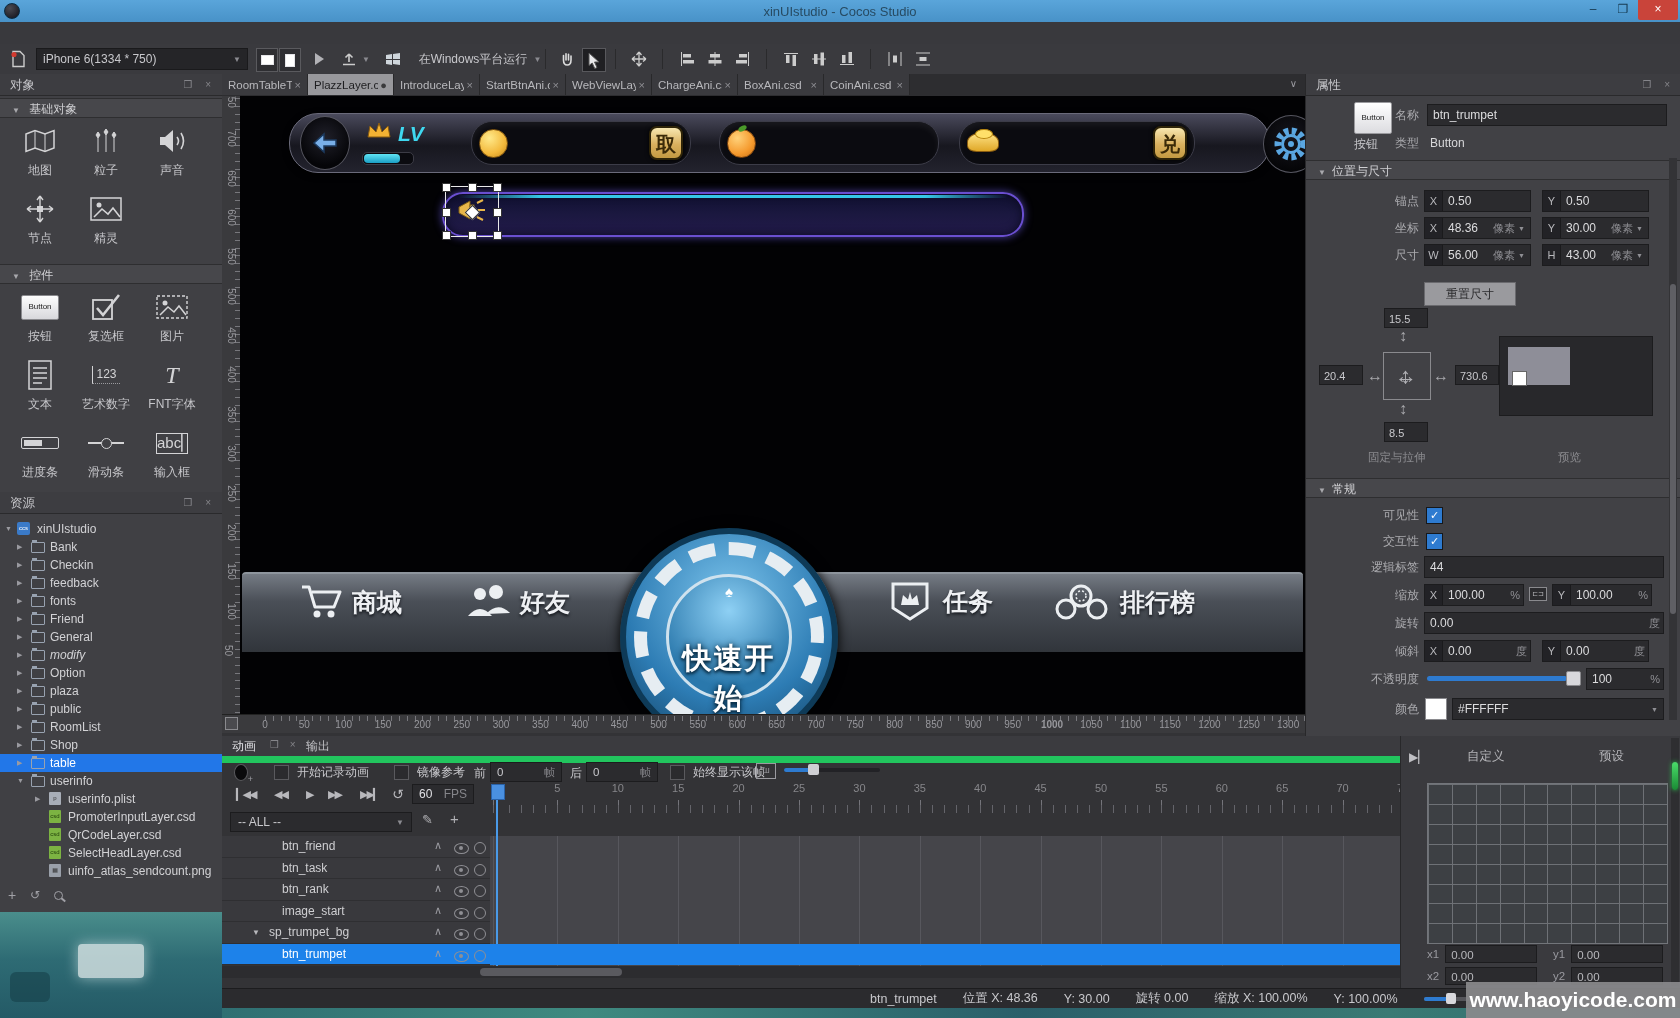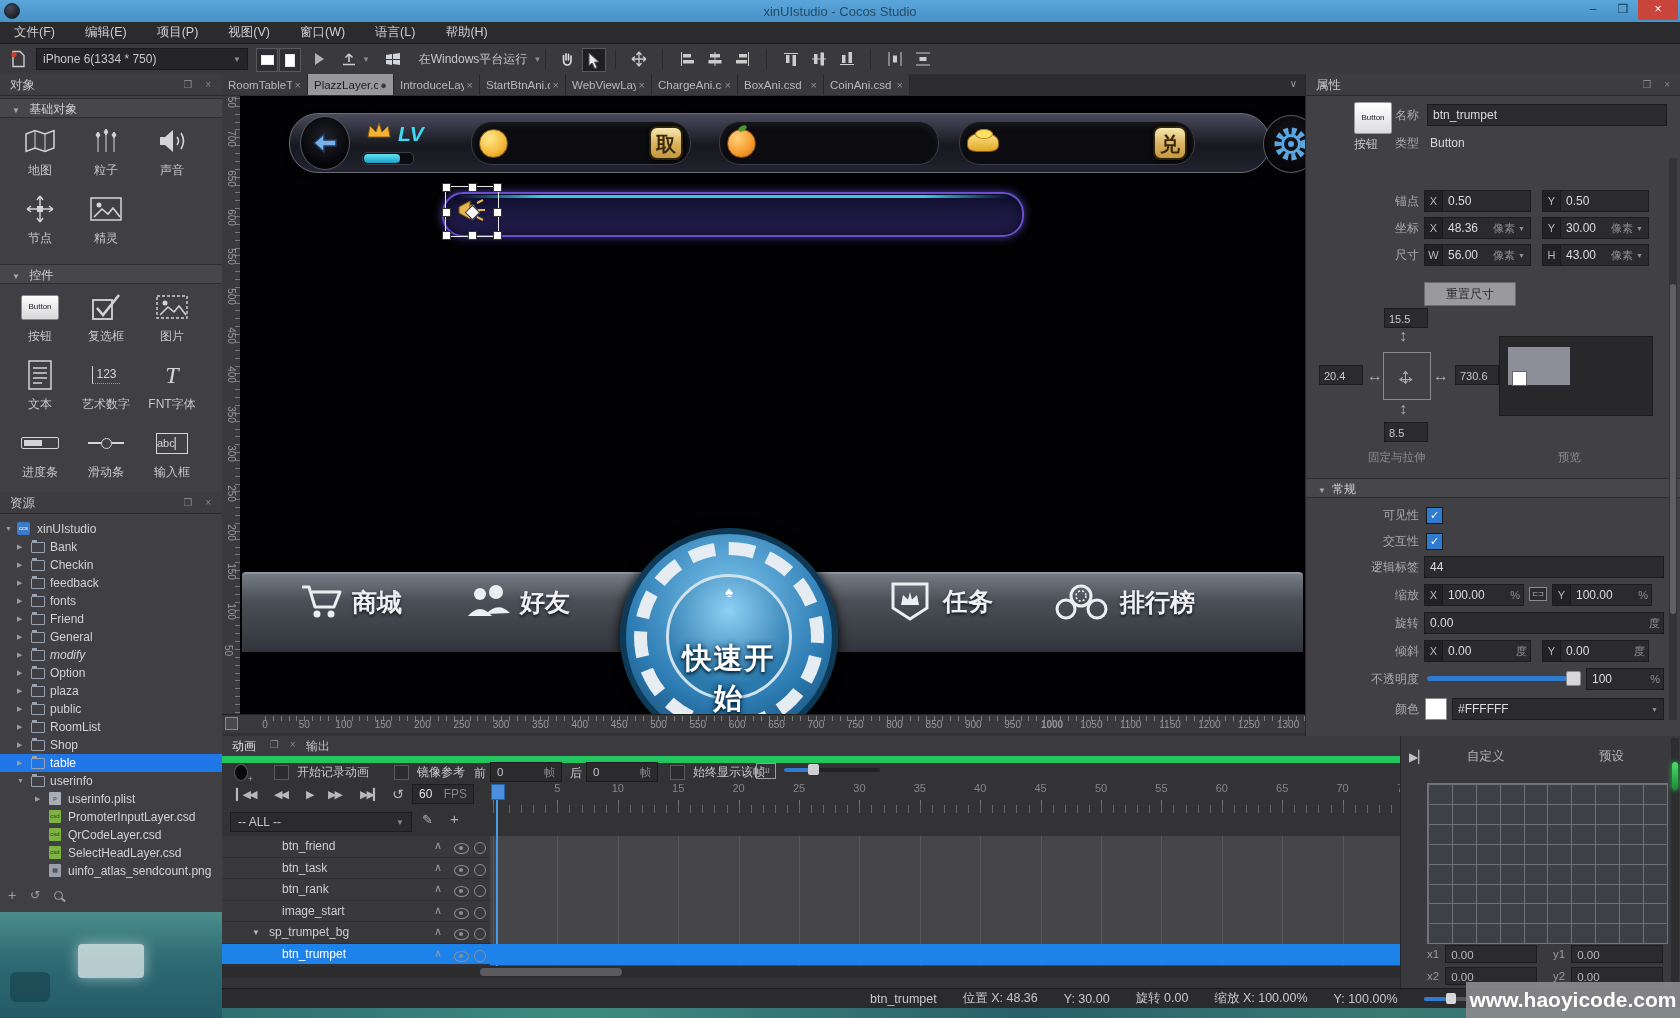--- a/index.html
+++ b/index.html
@@ -46,21 +46,21 @@
   .oicon{height:38px;display:flex;align-items:center;justify-content:center;}
   .olbl{font-size:12px;color:#c6c6ca;margin-top:2px;}
   .btnico{width:36px;height:23px;background:linear-gradient(#fdfdfd,#d8d8dc);border:1px solid #8a8a8e;
     border-radius:2px;color:#222;font-size:8px;line-height:22px;text-align:center;}
   .artnum{font-size:12px;color:#d4d4d6;border-left:1px solid #d4d4d6;border-bottom:1px dotted #9a9a9e;padding:1px 3px 2px 3px;}
   .fnt{font-family:"Liberation Serif","DejaVu Serif",serif;font-style:italic;font-size:24px;color:#d4d4d6;}
   .progico{width:36px;height:10px;border:1px solid #d4d4d6;border-radius:2px;position:relative;}
   .progico i{position:absolute;left:2px;top:2px;bottom:2px;width:18px;background:#d4d4d6;}
   .slidico{width:36px;height:2px;background:#d4d4d6;position:relative;}
   .slidico i{position:absolute;left:13px;top:-4px;width:9px;height:9px;border-radius:50%;background:#404044;border:1.5px solid #d4d4d6;}
-  .inpico{width:30px;height:19px;border:1px solid #d4d4d6;color:#d4d4d6;font-size:11px;line-height:18px;text-align:left;}
+  .inpico{width:30px;height:19px;border:1px solid #d4d4d6;color:#d4d4d6;font-size:15px;line-height:18px;text-align:center;}
   
   .tree{position:absolute;left:0;top:446px;width:222px;}
   .trow{position:relative;height:18px;line-height:18px;white-space:nowrap;color:#d2d2d5;font-size:12px;}
   .trow.sel{background:#2277e8;color:#fff;}
   .trow .ar{position:absolute;font-size:7px;color:#9a9aa0;top:0px;}
   .fold{position:absolute;top:4px;width:12px;height:9px;border:1px solid #98a2b0;border-radius:1px;}
   .fold::before{content:'';position:absolute;top:-3px;left:0;width:5px;height:2px;background:#98a2b0;}
   .fdoc{position:absolute;top:2px;width:12px;height:13px;border-radius:1px;font-size:6px;text-align:center;
     color:#fff;line-height:13px;}
   .proj{position:absolute;top:2px;width:13px;height:13px;background:#3a7ac8;border-radius:2px;
@@ -250,29 +250,20 @@
   <div class="titlebar">
     <div class="appico"></div>
     <div class="ttl">xinUIstudio - Cocos Studio</div>
     <div class="winbtns">
       <div class="winbtn">–</div>
       <div class="winbtn">❐</div>
       <div class="winbtn close">×</div>
     </div>
   </div>
 
-  <div class="menubar" id="menubar">
-      <span>文件(F)</span>
-      <span>编辑(E)</span>
-      <span>项目(P)</span>
-      <span>视图(V)</span>
-      <span>窗口(W)</span>
-      <span>语言(L)</span>
-      <span>帮助(H)</span>
-    </div>
 
   <div class="toolbar">
     <div class="tbtn" style="left:8px;width:20px;">
       <svg width="16" height="18">
           <path d="M3 1.5 h7 l4 4 V16.5 H3 Z" fill="none" stroke="#ccc" stroke-width="1.4"></path>
           <circle cx="4" cy="4.5" r="2.6" fill="#d23a30"></circle>
         </svg>
     </div>
     <div class="tbtn devsel">
       <span>iPhone 6(1334 * 750)</span>
@@ -817,20 +808,23 @@
       <span class="phicons">❒ ×</span>
     </div>
     <div class="thumbbox">Button</div>
     <div class="abs" style="left:48px;top:62px;color:#c6c6ca;">按钮</div>
     <span class="plabel" style="top:30px;">名称</span>
     <div class="fld" style="left:121px;top:30px;width:240px;">
       <span class="val">btn_trumpet</span>
     </div>
     <span class="plabel" style="top:58px;">类型</span>
     <span class="abs" style="left:124px;top:58px;height:22px;line-height:22px;color:#d8d8da;">Button</span>
+    <div class="sec" style="top:86px;">
+      <span class="tri">▼</span><span>位置与尺寸</span>
+    </div>
     <span class="plabel" style="top:116px;">锚点</span>
     <div class="fld" style="left:118px;top:116px;width:107px;">
       <span class="pre">X</span>
         <span class="val">0.50</span>
     </div>
     <div class="fld" style="left:236px;top:116px;width:107px;">
       <span class="pre">Y</span>
         <span class="val">0.50</span>
     </div>
     <span class="plabel" style="top:143px;">坐标</span>

